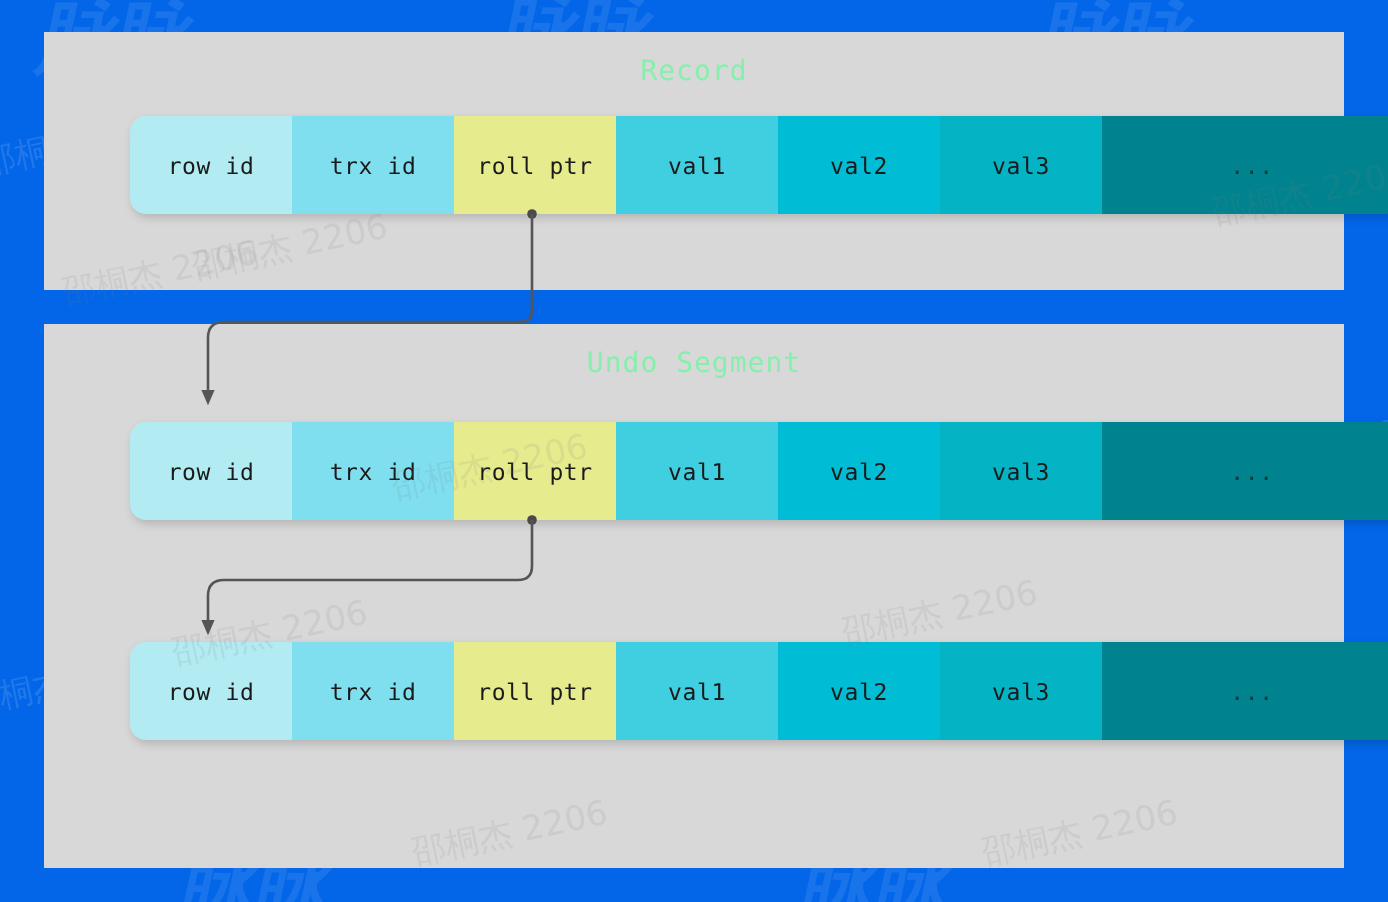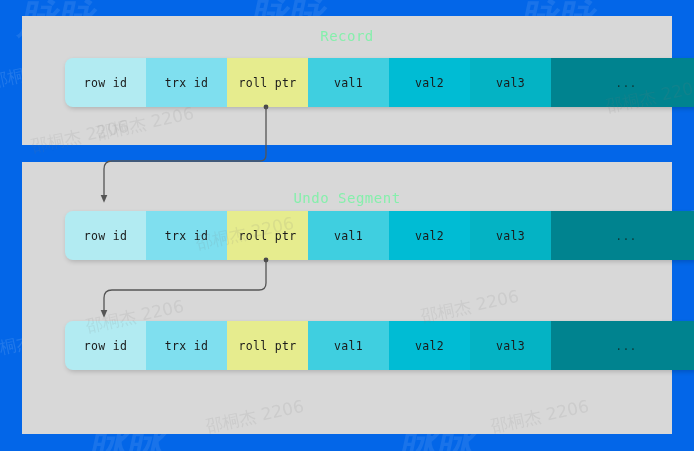--- a/index.html
+++ b/index.html
@@ -54,21 +54,21 @@
     position: absolute;
     left: 0;
     right: 0;
     text-align: center;
     font-size: 14px;
     color: #86efac;
     font-family: "DejaVu Sans Mono", "Liberation Mono", monospace;
     letter-spacing: 0.5px;
   }
   #title-record { top: 28px; }
-  #title-undo   { top: 174px; margin-top: 16px; }
+  #title-undo   { top: 174px; }
 
   
   .strip {
     position: absolute;
     left: 65px;
     width: 636px;
     height: 49px;
     display: flex;
     border-radius: 8px;
     overflow: hidden;

